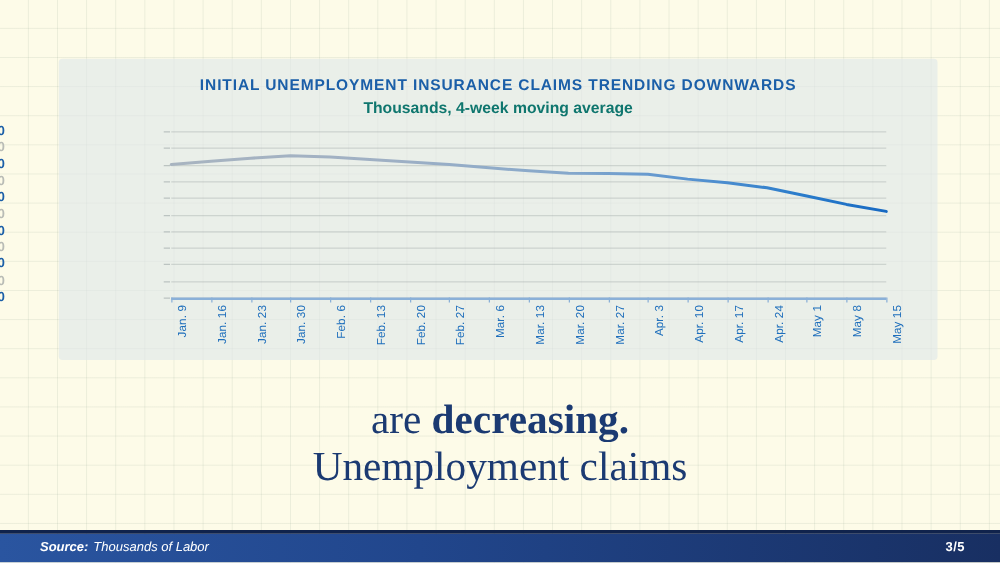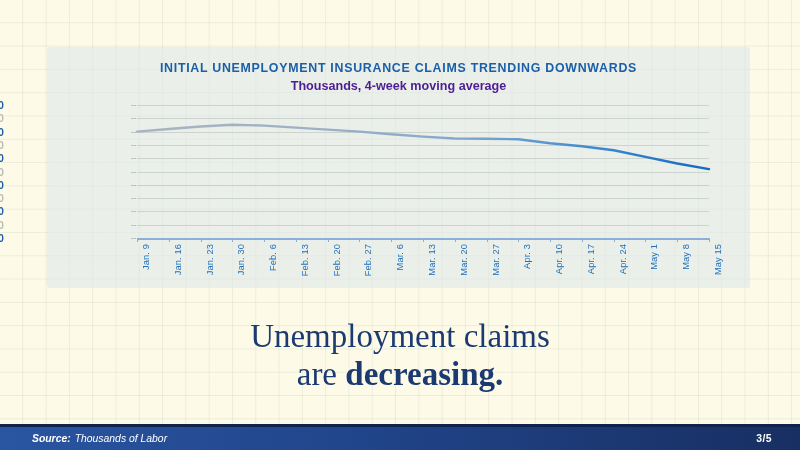--- a/index.html
+++ b/index.html
@@ -58,21 +58,21 @@
     white-space: nowrap;
   }
 
   #chart-subtitle {
     position: absolute;
     left: 0; right: 0;
     top: 32px;
     text-align: center;
     font-size: 12.6px;
     font-weight: bold;
-    color: #4c1d95;
+    color: #0f766e;
   }
 
   
   #plot-wrap {
     position: absolute;
     left: 0; top: 0;
     width: 703px;
     height: 241px;
   }
 
@@ -310,24 +310,24 @@
           <div class="xtick-mark" style="left: 540.222px;"></div>
           <div class="xtick-label" style="left: 544.222px;">May 8</div>
           <div class="xtick-mark" style="left: 572px;"></div>
           <div class="xtick-label" style="left: 576px;">May 15</div>
         </div>
 
     </div>
   </div>
 
   <div id="headline">
-    <div>Unemployment claims</div>
     <div>
       <span>are </span><span class="l2-bold">decreasing.</span>
     </div>
+    <div>Unemployment claims</div>
   </div>
 
   <div id="footer-bar">
     <div id="footer-source">
       <span class="src-label">Source:</span>
       <span>Thousands of Labor</span>
     </div>
     <div id="footer-page">3/5</div>
   </div>
 

